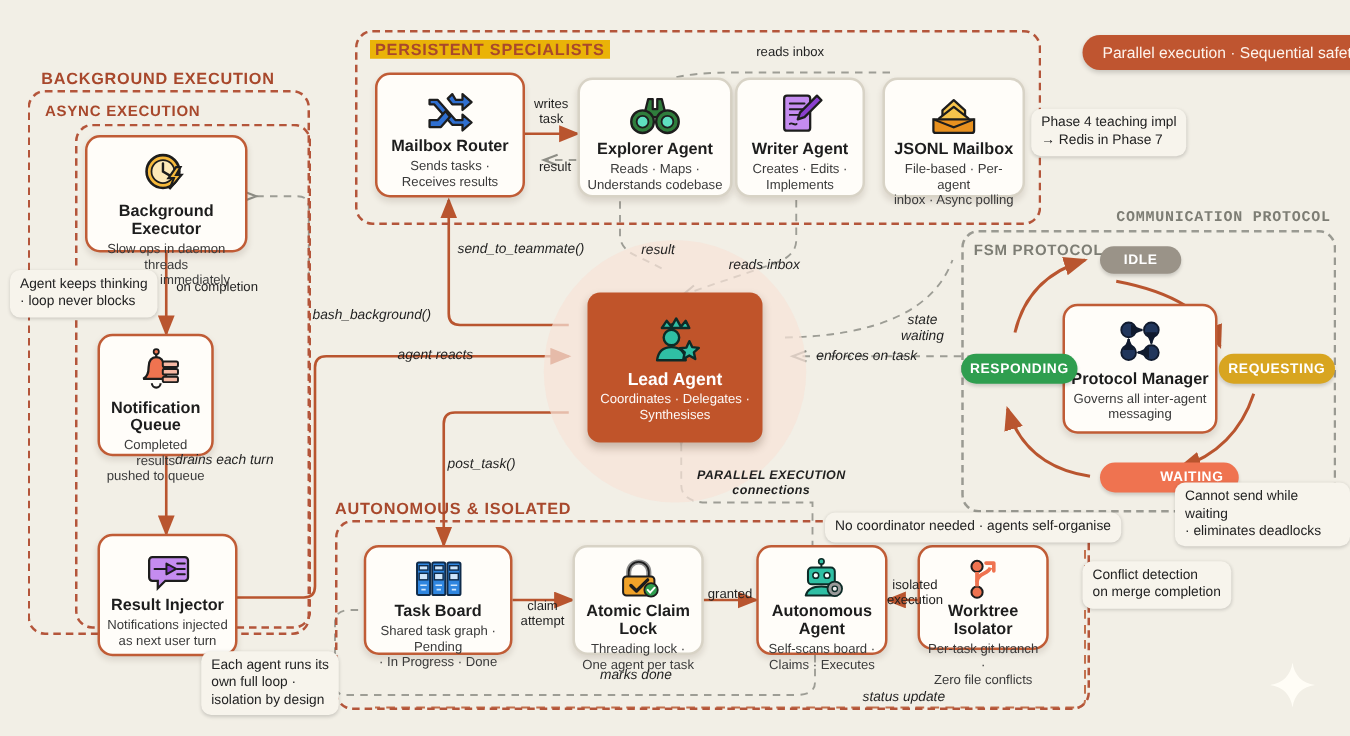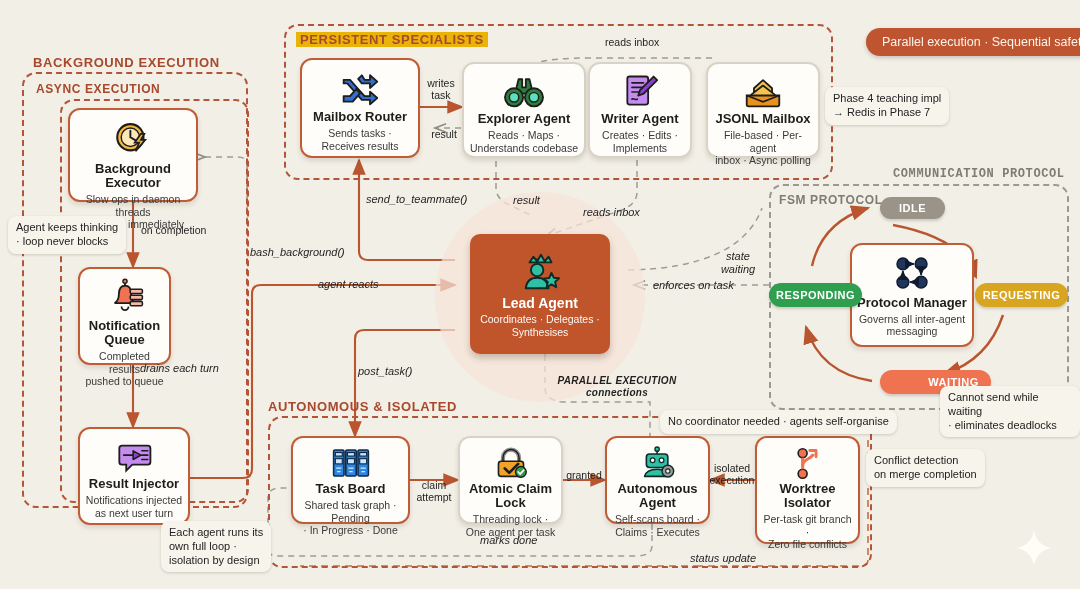--- a/index.html
+++ b/index.html
@@ -372,21 +372,21 @@
         <circle cx="32" cy="28" r="6.5" fill="#9a9a9a" stroke="#0d2b27" stroke-width="1.6"></circle>
         <circle cx="32" cy="28" r="2.4" fill="#efefef" stroke="#0d2b27" stroke-width="1.2"></circle>
       </svg>
     </div>
     <div class="ttl" style="white-space:pre-line;">Autonomous
 Agent</div>
     <div class="sub" style="white-space:pre-line;">Self-scans board ·
 Claims · Executes</div>
   </div>
 
-  <div class="node" style="left:755px;top:436px;width:105px;height:108px;justify-content:space-between;">
+  <div class="node" style="left:734px;top:436px;width:105px;height:84px;justify-content:space-between;">
     <div class="ico" style="height:38px;">
       <svg width="34" height="34" viewBox="0 0 38 38">
         <circle cx="13" cy="8" r="5" fill="#ef7350" stroke="#1d1d1d" stroke-width="1.8"></circle>
         <circle cx="13" cy="31" r="5" fill="#ef7350" stroke="#1d1d1d" stroke-width="1.8"></circle>
         <path d="M13 13v13" stroke="#ef7350" stroke-width="3.4"></path>
         <path d="M13 22c0-8 10-7 12-13" fill="none" stroke="#ef7350" stroke-width="3.4"></path>
         <path d="M21 5h7v7" fill="none" stroke="#ef7350" stroke-width="3.2" stroke-linecap="round" stroke-linejoin="round"></path>
       </svg>
     </div>
     <div class="ttl" style="white-space:pre-line;">Worktree

